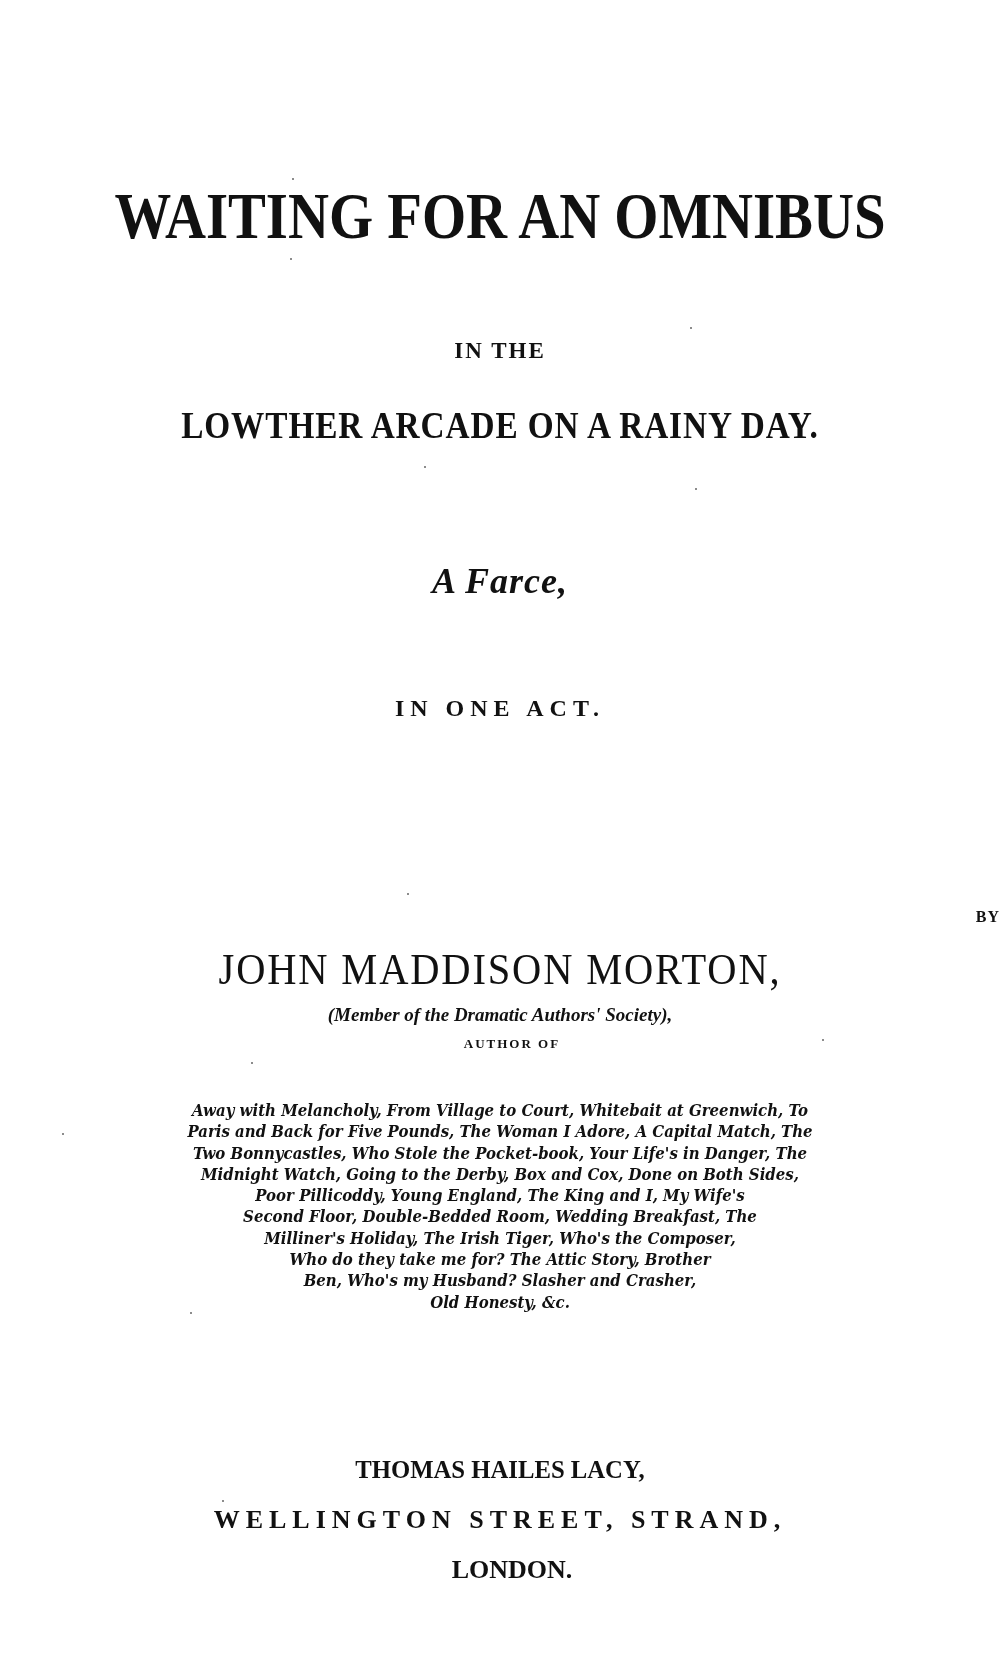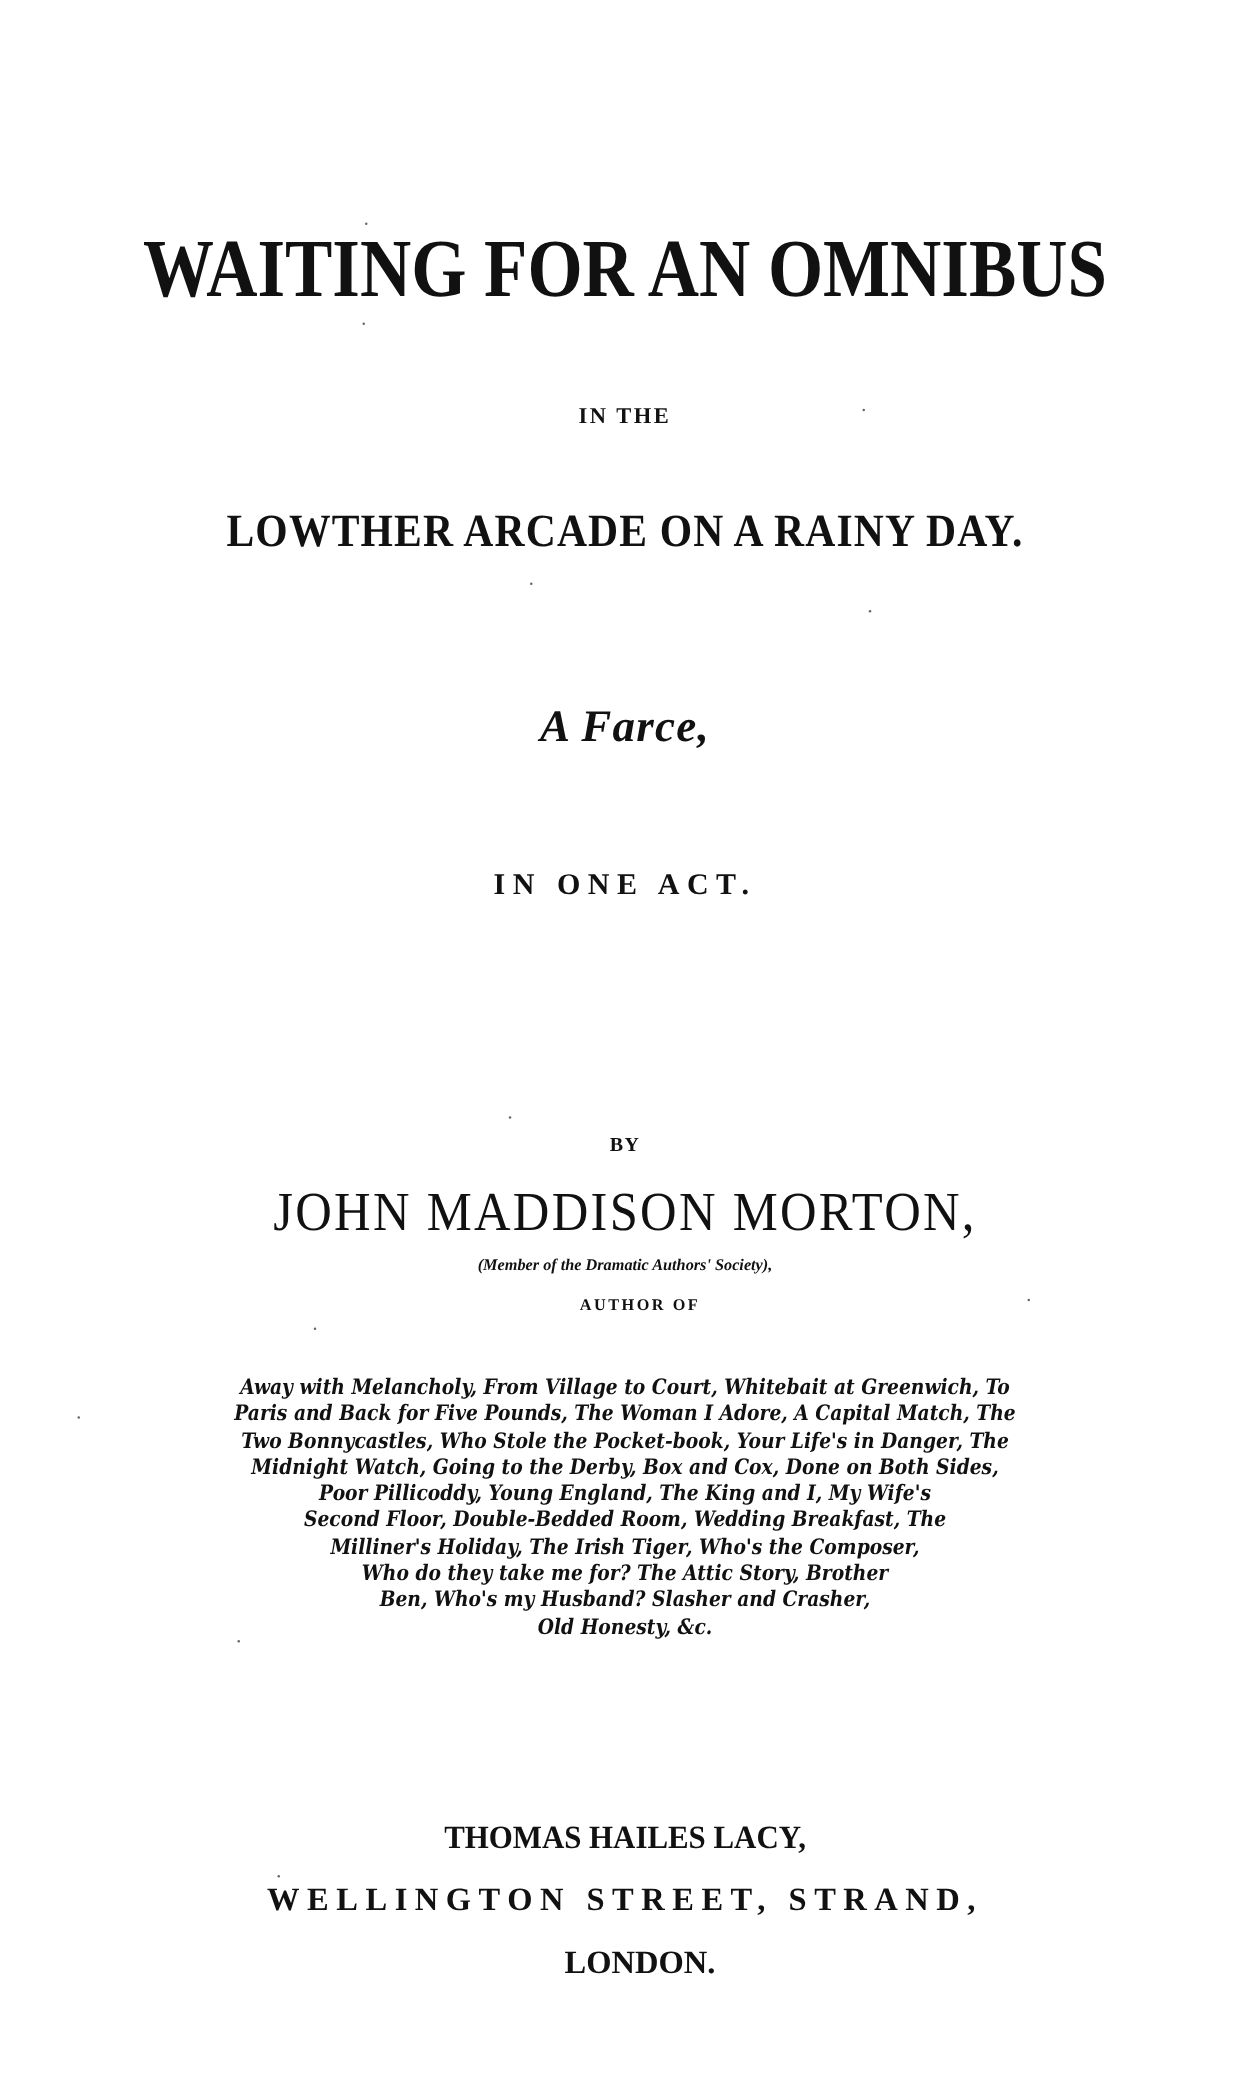--- a/index.html
+++ b/index.html
@@ -4,36 +4,36 @@
 <style>
   html, body { margin: 0; padding: 0; background: #ffffff; }
   body { width: 1000px; height: 1675px; position: relative; overflow: hidden; color: #111111; }
   .page { position: absolute; left: 0; top: 0; width: 1000px; height: 1675px; }
   .line { position: absolute; left: 0; width: 1000px; text-align: center; white-space: nowrap; }
   .serif { font-family: "Liberation Serif", "DejaVu Serif", serif; }
   .title {
     top: 178px; font-size: 66px; font-weight: bold; letter-spacing: 0px;
     transform: scaleX(0.86); transform-origin: 500px 0;
   }
-  .in-the { top: 322px; font-size: 18px; font-weight: bold; letter-spacing: 2px; }
+  .in-the { top: 338px; font-size: 23px; font-weight: bold; letter-spacing: 2px; }
   .subtitle {
     top: 404px; font-size: 37px; font-weight: bold;
     transform: scaleX(0.9); transform-origin: 500px 0; letter-spacing: 1px;
   }
   .farce {
     top: 560px; font-size: 36px; font-weight: bold; font-style: italic;
     font-family: Liberation Serif, serif; letter-spacing: 1px;
   }
   .one-act { top: 695px; font-size: 24px; font-weight: bold; letter-spacing: 6px; }
-  .by { top: 908px; font-size: 16px; font-weight: bold; letter-spacing: 1px; }
+  .by { top: 908px; font-size: 16px; font-weight: bold; letter-spacing: 1px; text-align: right; }
   .author {
     top: 944px; font-size: 44px; letter-spacing: 2px;
     transform: scaleX(0.92); transform-origin: 500px 0;
   }
-  .member { top: 1004px; font-size: 13px; font-style: italic; font-weight: bold; }
+  .member { top: 1004px; font-size: 19px; font-style: italic; font-weight: bold; }
   .author-of { top: 1036px; font-size: 13px; font-weight: bold; letter-spacing: 2px; margin-left: 12px; }
   .works { position: absolute; left: 0; top: 1080px; width: 1000px; margin-top: 20px; }
   .works .wline {
     display: block; text-align: center; white-space: nowrap;
     font-family: "DejaVu Serif", serif; font-style: italic; font-weight: bold;
     font-size: 17px; line-height: 21.3px;
     transform: scaleX(0.88); transform-origin: 500px 0;
   }
   .publisher { top: 1455px; font-size: 26px; font-weight: bold; transform: scaleX(0.95); transform-origin: 500px 0; }
   .street { top: 1505px; font-size: 26px; font-weight: bold; letter-spacing: 6px; }

